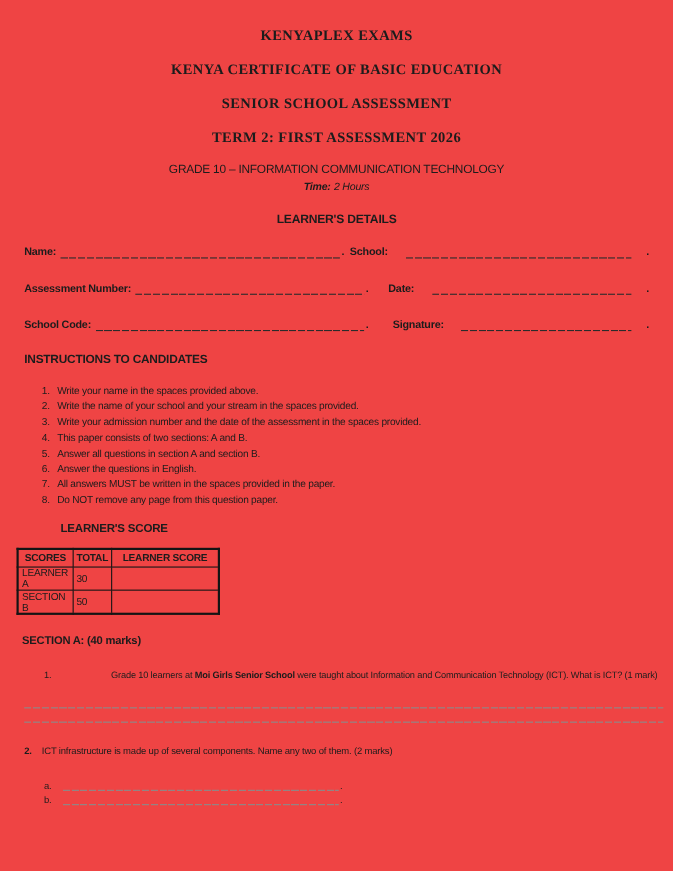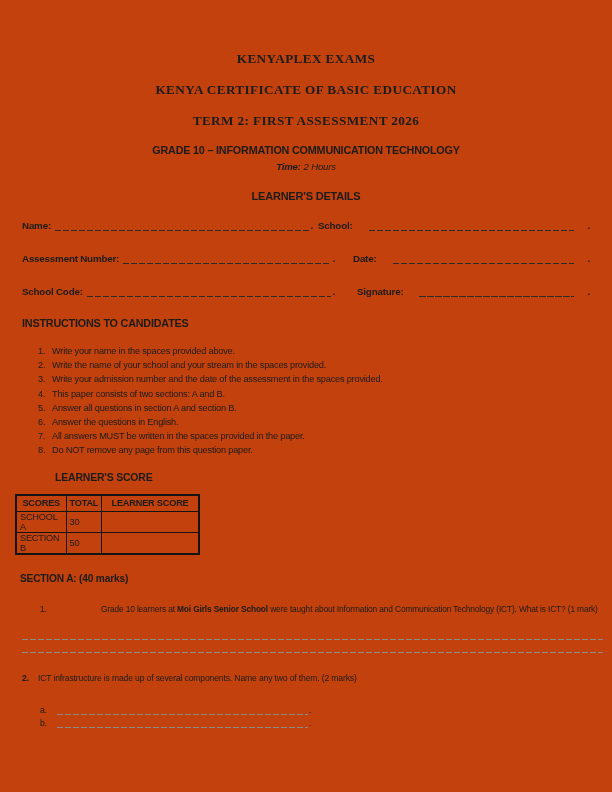--- a/index.html
+++ b/index.html
@@ -1,37 +1,37 @@
 <!DOCTYPE html>
 <html><head>
 <meta charset="utf-8">
 <style>
   html,body{margin:0;padding:0;background:#ffffff;}
   .page{
     position:relative;
     width:612px;height:792px;
     box-sizing:border-box;
-    padding:52px 22px 0 22px;
-    background:#c2410c;
+    padding:25px 22px 0 22px;
+    background:#ef4444;
     color:#1c1c1c;
     font-family:"Liberation Sans",sans-serif;
     letter-spacing:-0.2px;
     overflow:hidden;
   }
   
   .ttl{
     font-family:"Liberation Serif",serif;
     font-weight:700;
     font-size:13.2px;line-height:13px;
     letter-spacing:0.4px;
     text-align:center;
     margin:0 0 18px 0;
   }
   .subject{
-    text-align:center;font-weight:700;
+    text-align:center;font-weight:400;
     font-size:10.8px;line-height:11px;
     margin:0 0 6px 0;
   }
   .time-line{
     text-align:center;font-size:9.6px;line-height:10px;margin:0 0 19px 0;font-style:italic;
   }
   .time-line .b{font-weight:700;}
   .time-line .v{margin-left:3px;}
   
   .ld-title{
@@ -98,20 +98,21 @@
   }
 </style>
 </head>
 <body>
 
 <div class="page">
 
   <div>
     <p class="ttl">KENYAPLEX EXAMS</p>
     <p class="ttl">KENYA CERTIFICATE OF BASIC EDUCATION</p>
+    <p class="ttl">SENIOR SCHOOL ASSESSMENT</p>
     <p class="ttl">TERM 2: FIRST ASSESSMENT 2026</p>
     <p class="subject">GRADE 10 – INFORMATION COMMUNICATION TECHNOLOGY</p>
     <p class="time-line"><span class="b">Time:</span><span class="v">2 Hours</span></p>
   </div>
 
   <div>
     <p class="ld-title">LEARNER'S DETAILS</p>
 
     <div class="ld-row">
       <span class="ld-left">
@@ -199,21 +200,21 @@
         </colgroup>
       <thead>
         <tr>
           <th>SCORES</th>
           <th>TOTAL</th>
           <th>LEARNER SCORE</th>
         </tr>
       </thead>
       <tbody>
         <tr>
-          <td>SCHOOL A</td>
+          <td>LEARNER A</td>
           <td>30</td>
           <td></td>
         </tr>
         <tr>
           <td>SECTION B</td>
           <td>50</td>
           <td></td>
         </tr>
       </tbody>
     </table>

